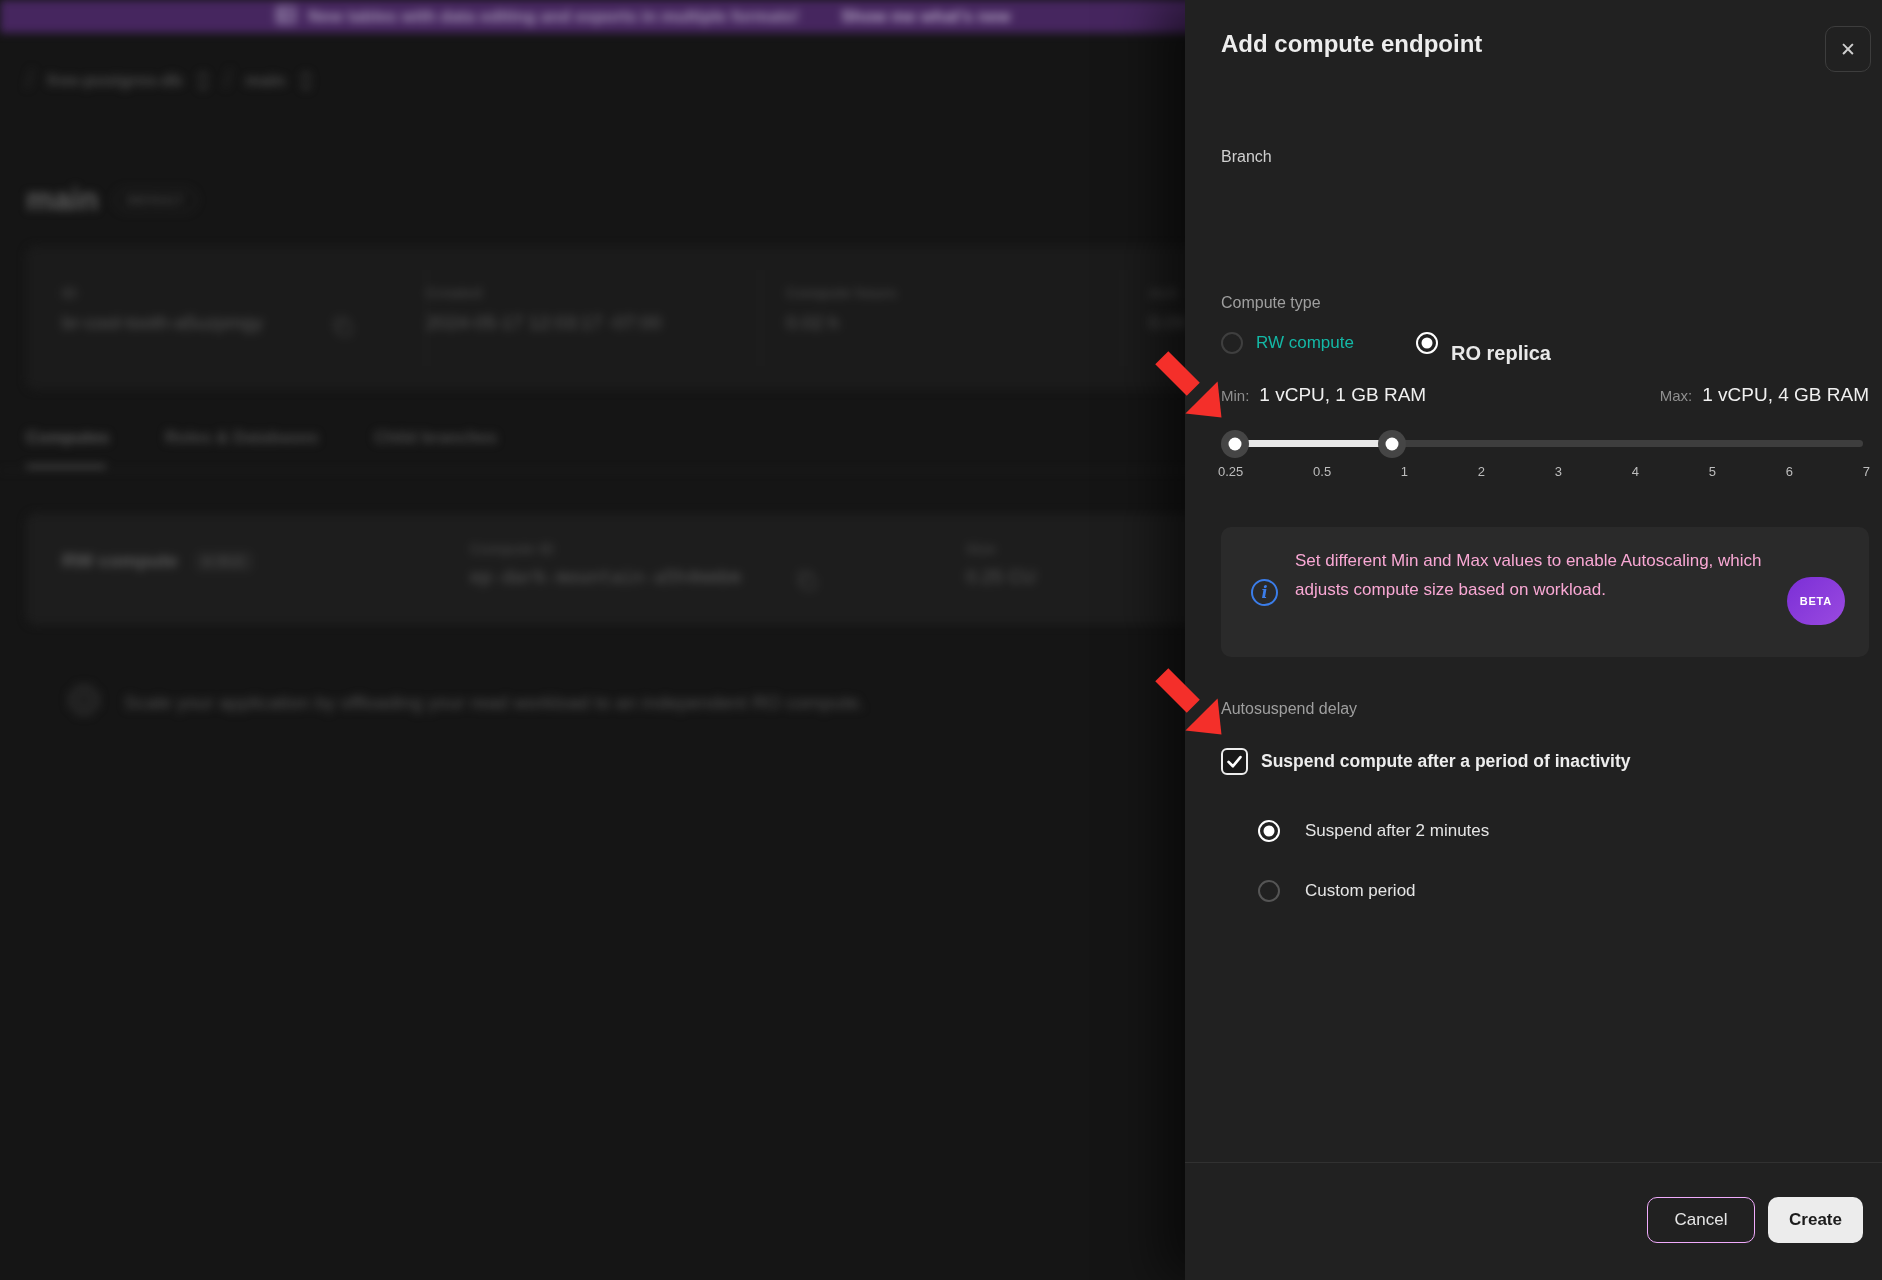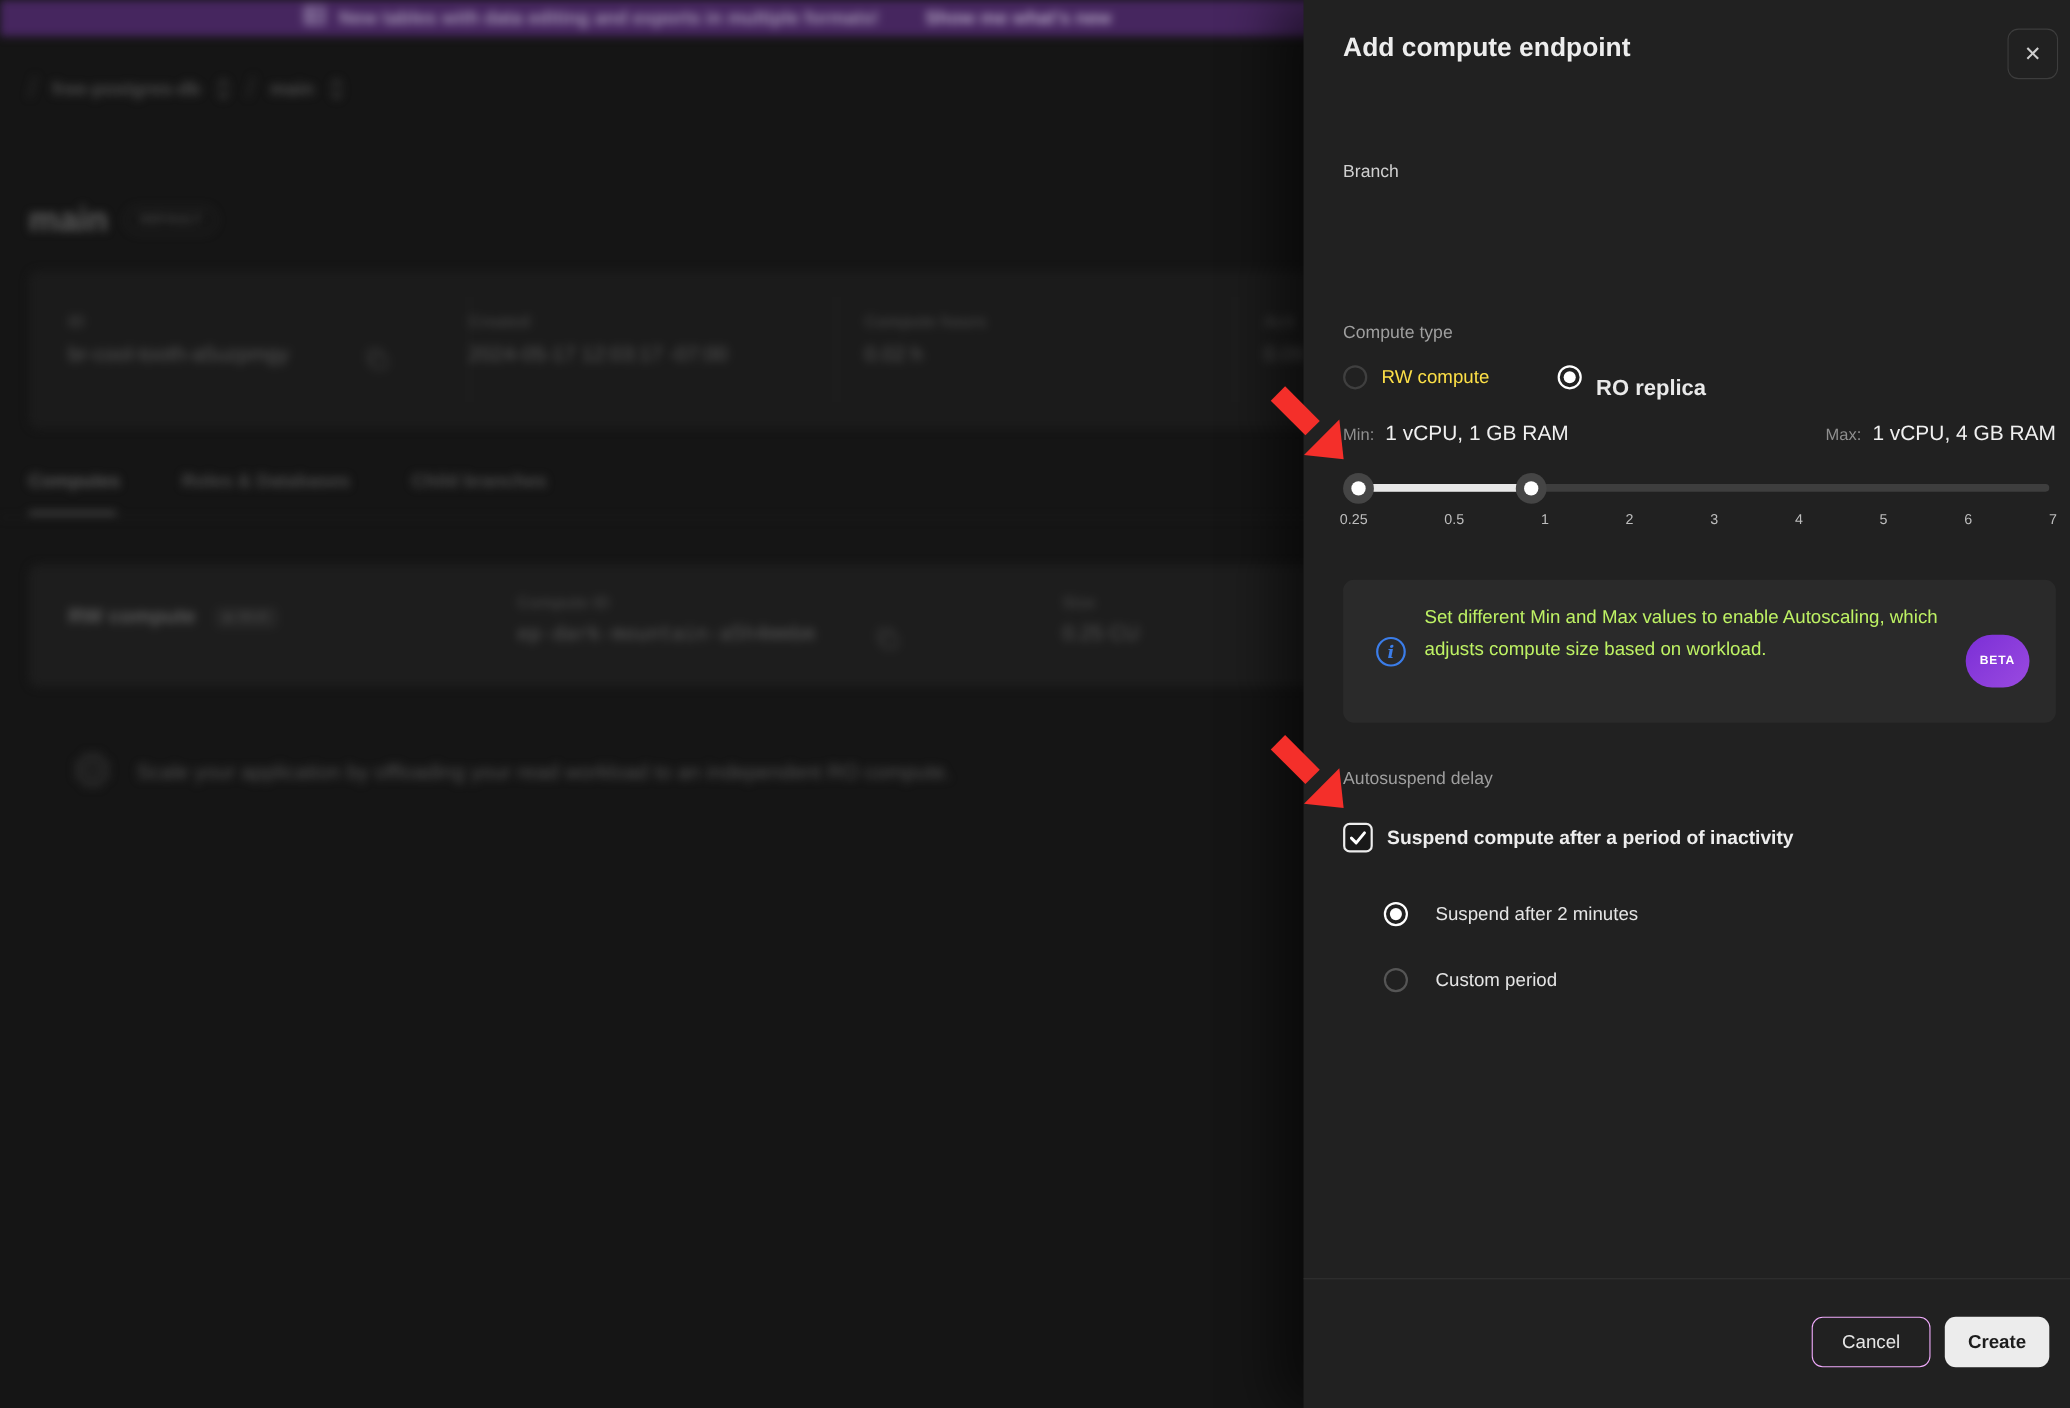--- a/index.html
+++ b/index.html
@@ -47,38 +47,38 @@
   .branch-box{position:absolute;left:36px;top:186px;width:648px;height:76px;border:1px solid #383838;border-radius:8px;
               display:flex;align-items:center;gap:18px;padding-left:30px;}
   .branch-val{font-size:17px;color:#b3b3b3;}
   .badge-gray{background:#363636;border:none;color:#c9c9c9;border-radius:99px;padding:6px 13px;font-size:11px;font-weight:700;letter-spacing:.8px;}
   .radio{width:22px;height:22px;border-radius:50%;border:2px solid #4a4a4a;background:transparent;position:relative;flex:none;}
   .radio.selected{border-color:#ffffff;}
   .radio.selected::after{content:"";position:absolute;left:50%;top:50%;width:11px;height:11px;border-radius:50%;
                          background:#ffffff;transform:translate(-50%,-50%);}
   .radio.dim{border-color:#3f3f3f;}
   .ct-row{position:absolute;left:36px;top:320px;display:flex;align-items:center;}
-  .ct-rw-label{font-size:17px;color:#fde047;margin:0 0 0 13px;}
+  .ct-rw-label{font-size:17px;color:#14b8a6;margin:0 0 0 13px;}
   .ct-ro-label{font-size:20px;font-weight:600;color:#e9e9e9;margin-left:13px;margin-top:22px;}
   .minmax{position:absolute;left:36px;top:384px;width:648px;display:flex;justify-content:space-between;align-items:baseline;}
   .mm-grp{display:flex;align-items:baseline;gap:10px;}
   .mm-k{font-size:15px;color:#8f8f8f;}
   .mm-v{font-size:19px;color:#f0f0f0;}
   .slider-track{position:absolute;left:43px;top:440px;width:635px;height:7px;border-radius:4px;background:#3e3e3e;}
   .slider-fill{position:absolute;left:7px;top:0;width:157px;height:7px;border-radius:4px;background:#e8e8e8;}
   .handle{position:absolute;top:430px;width:28px;height:28px;border-radius:50%;background:#454545;cursor:pointer;}
   .handle::after{content:"";position:absolute;left:50%;top:50%;width:13px;height:13px;border-radius:50%;background:#fff;transform:translate(-50%,-50%);}
   .h1{left:36px;} .h2{left:193px;}
   .ticks{position:absolute;left:33px;top:464px;width:652px;display:flex;justify-content:space-between;}
   .ticks span{font-size:13px;color:#bdbdbd;}
   .info-box{position:absolute;left:36px;top:527px;width:648px;height:130px;background:#2a2a2a;border-radius:10px;}
   .info-icn{position:absolute;left:30px;top:52px;width:27px;height:27px;border:2px solid #3b7de9;border-radius:50%;
             color:#3b7de9;font-family:"DejaVu Serif",serif;font-style:italic;font-weight:700;font-size:16px;
             display:flex;align-items:center;justify-content:center;}
-  .info-text{position:absolute;left:74px;top:19px;width:468px;font-size:17px;line-height:29px;color:#bef264;}
+  .info-text{position:absolute;left:74px;top:19px;width:468px;font-size:17px;line-height:29px;color:#f9a8d4;}
   .beta-badge{position:absolute;right:24px;top:50px;background:linear-gradient(135deg,#7b2fd6,#9a4ae0);
               color:#fff;border-radius:99px;padding:18px 13px;font-size:11px;font-weight:700;letter-spacing:.8px;}
   .checkbox{position:absolute;left:36px;top:748px;width:27px;height:27px;border:2px solid #ededed;border-radius:6px;
             background:#191919;display:flex;align-items:center;justify-content:center;cursor:pointer;}
   .cb-label{position:absolute;left:76px;top:751px;font-size:17.5px;font-weight:700;color:#ededed;}
   .opt{position:absolute;display:flex;align-items:center;cursor:pointer;}
   .opt1{left:73px;top:820px;} .opt2{left:73px;top:880px;}
   .opt-label{font-size:17px;color:#e5e5e5;margin-left:25px;}
   .opt2 .radio{border-color:#555;}
   .ft-divider{position:absolute;left:0;top:1162px;width:100%;height:1px;background:#313131;}

